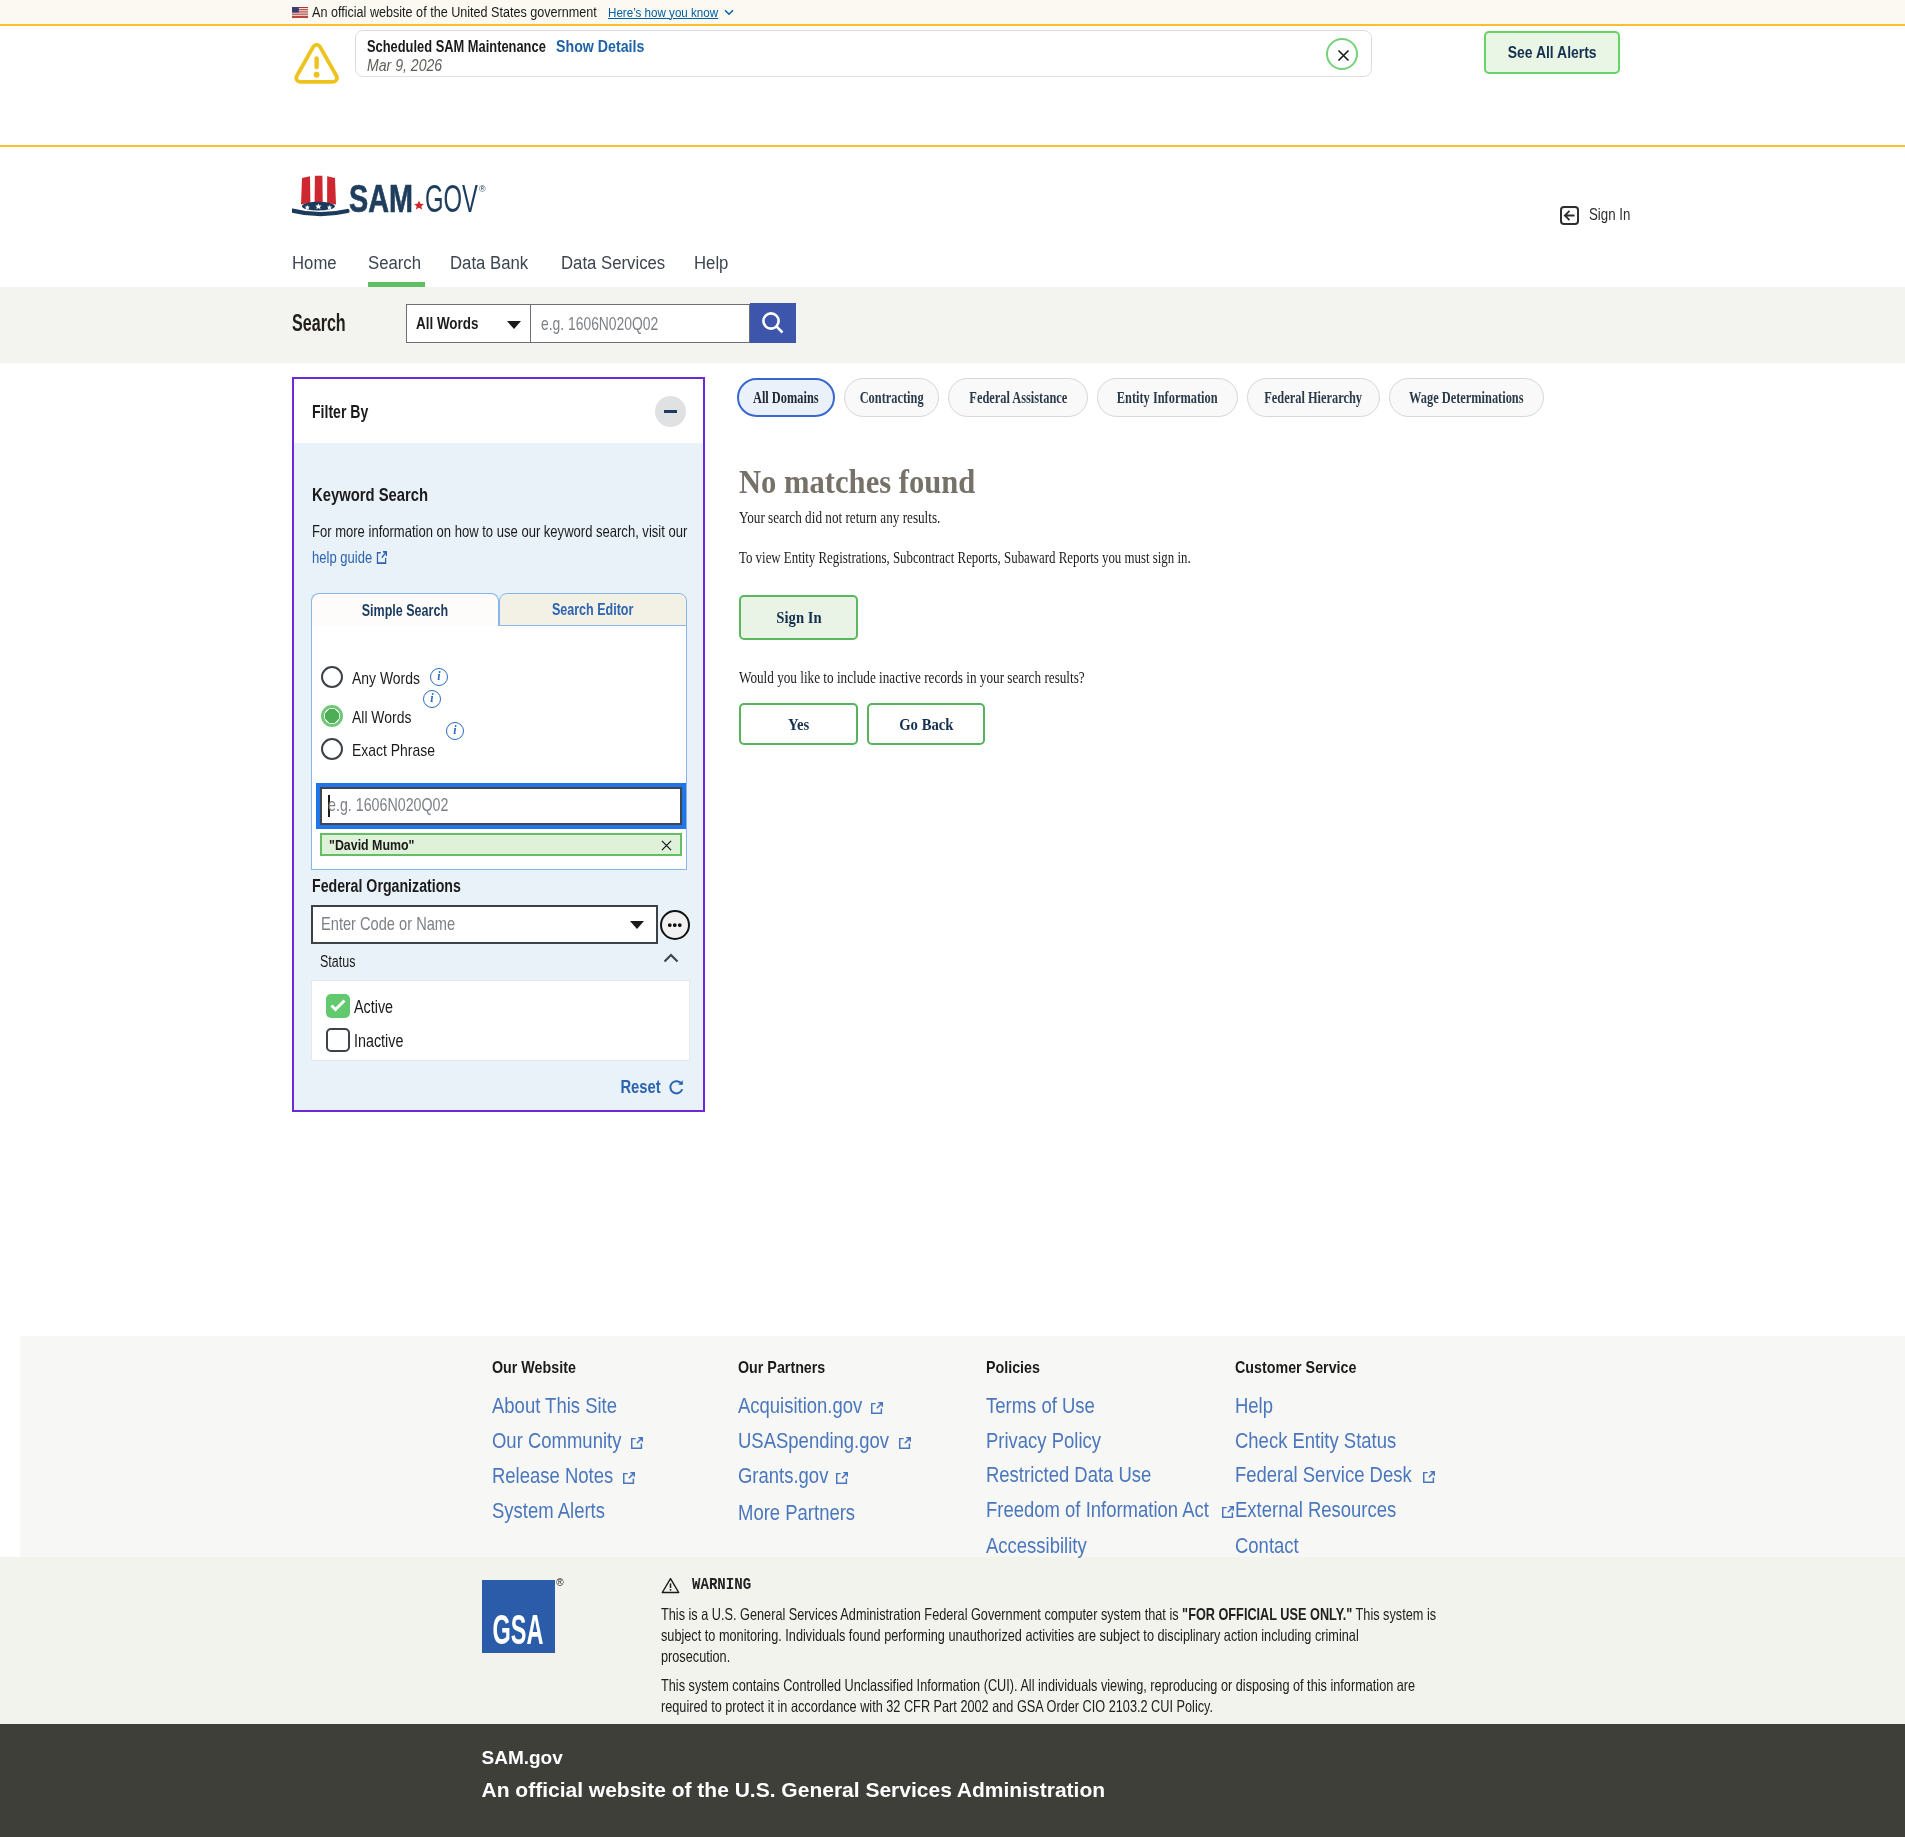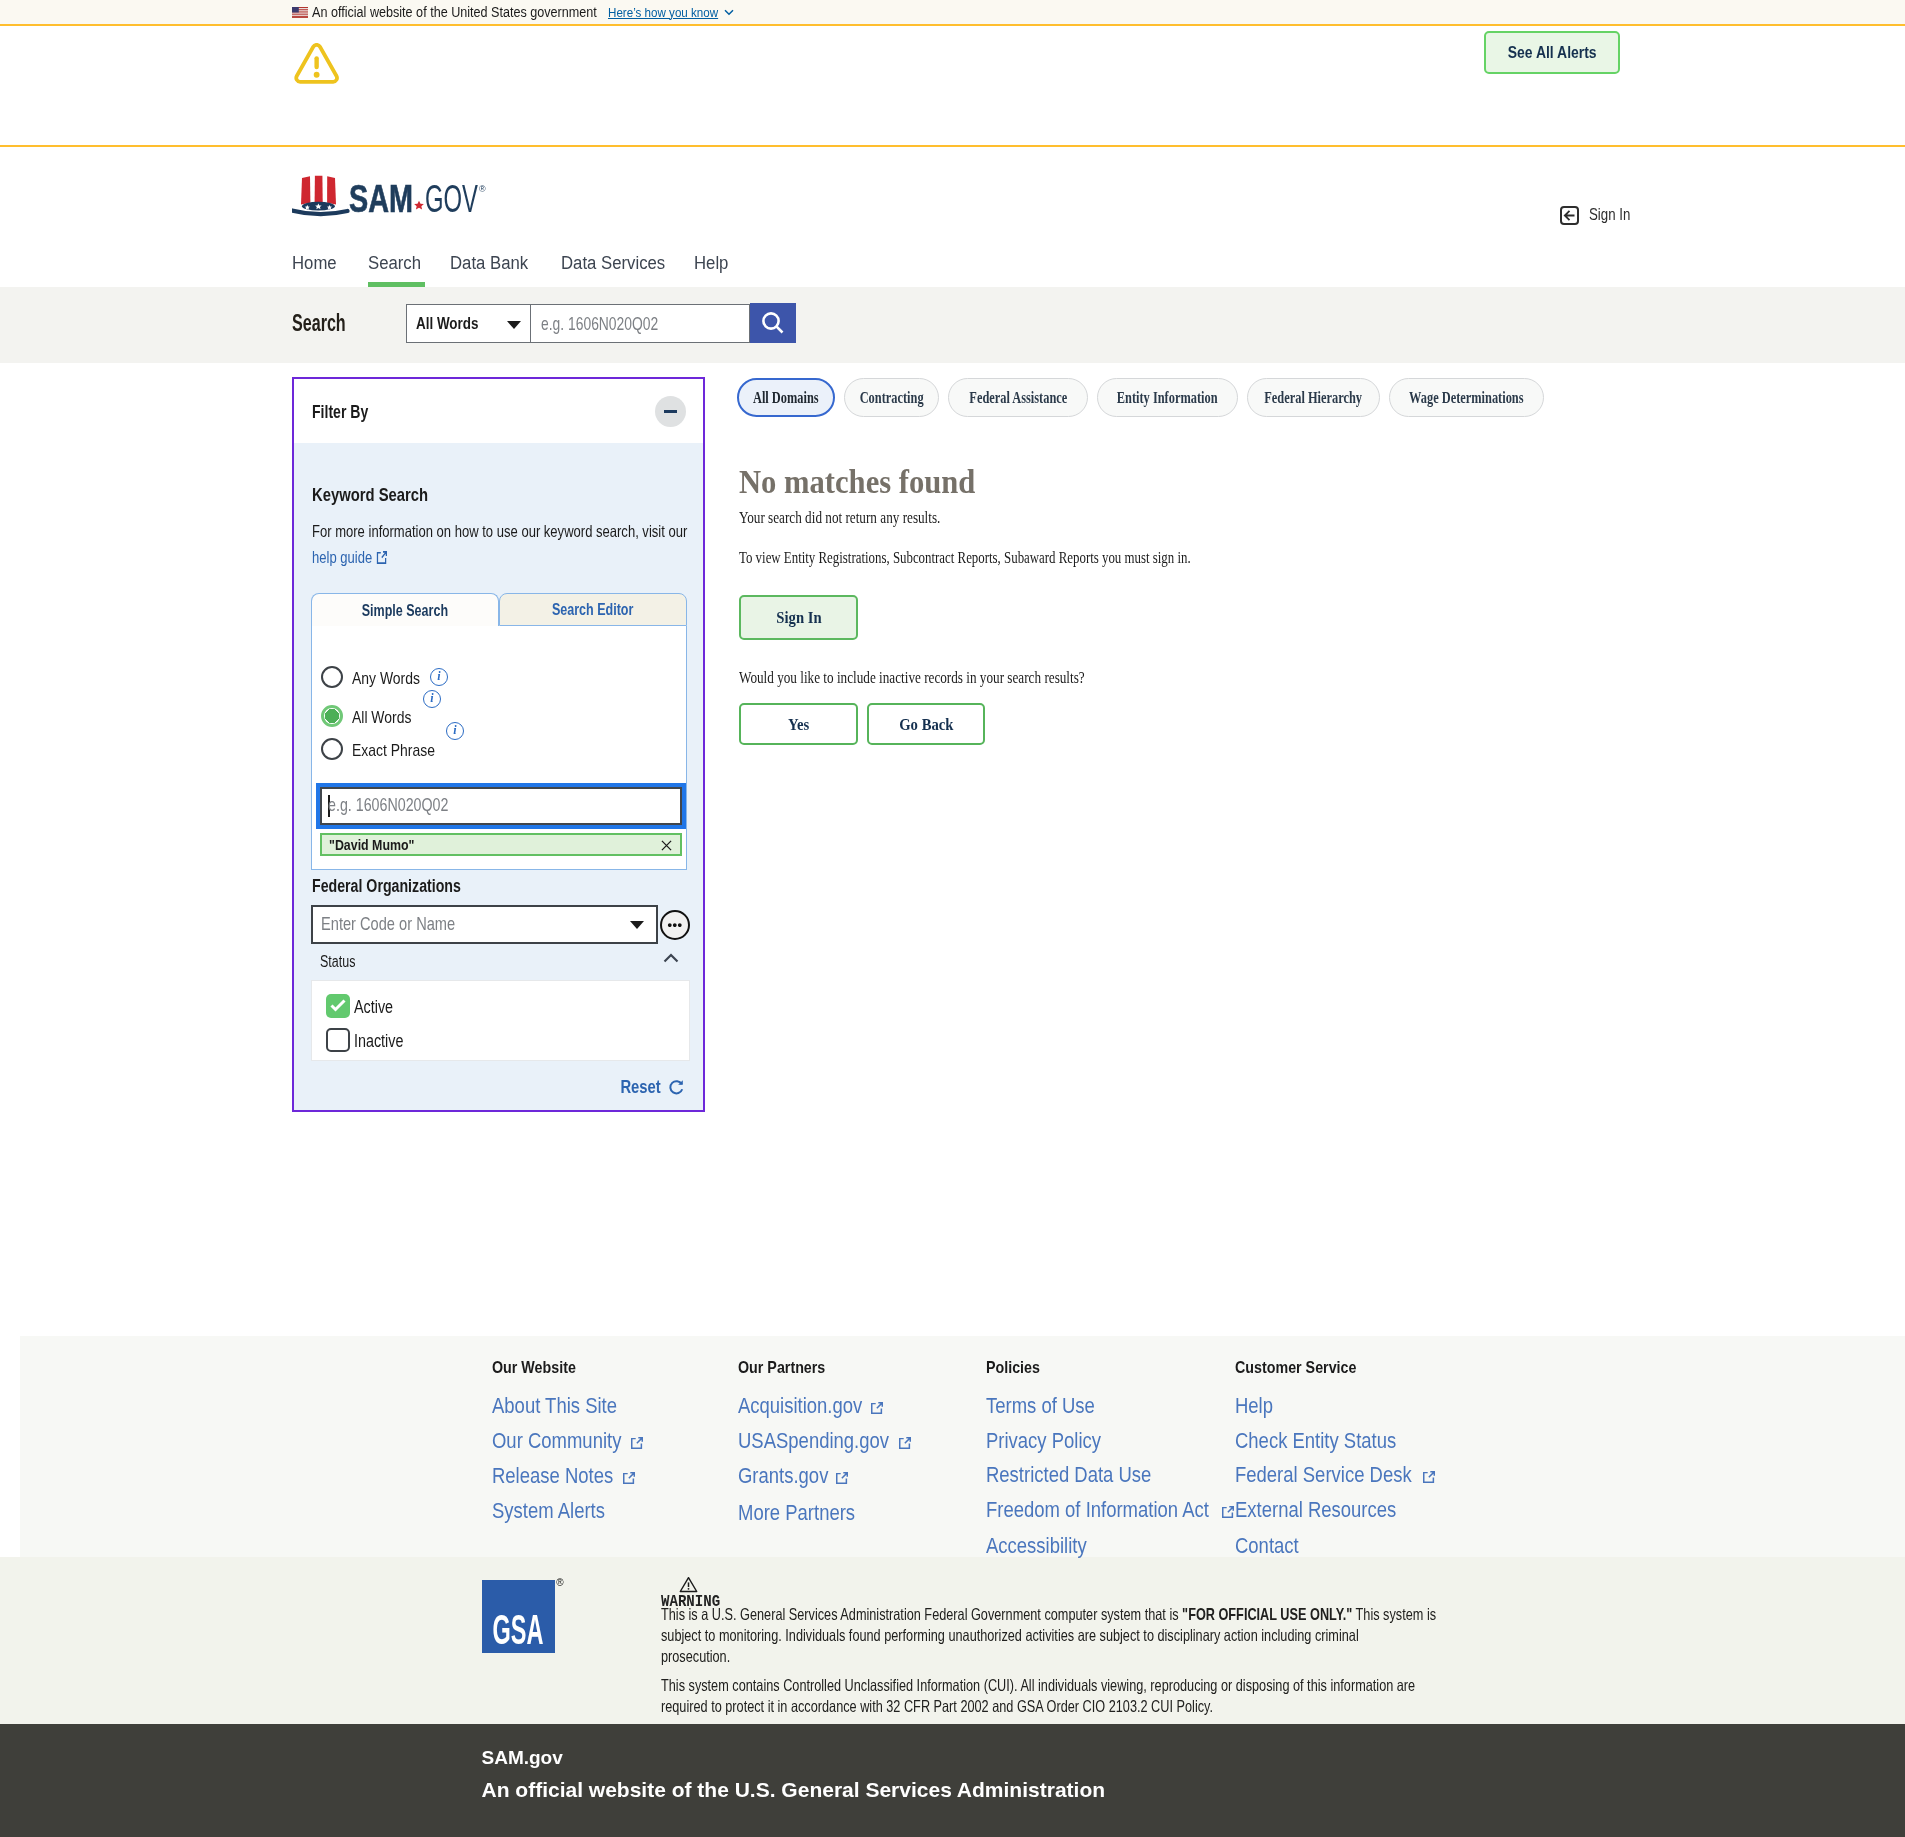--- a/index.html
+++ b/index.html
@@ -130,20 +130,29 @@
 </div>
   </div>
 
 <div class="alerts-wrap">
     <div class="container" style="height:121px;">
   <svg class="warn-tri" viewBox="0 0 44 40">
         <path d="M19.4 3.5a3.7 3.7 0 0 1 6.4 0l15.8 28a3.7 3.7 0 0 1-3.2 5.5H6.8a3.7 3.7 0 0 1-3.2-5.5z" fill="none" stroke="#eec31e" stroke-width="3.6" stroke-linejoin="round"></path>
         <rect x="20.5" y="12.5" width="4.2" height="12.5" rx="2.1" fill="#eec31e"></rect>
         <circle cx="22.6" cy="30.3" r="2.8" fill="#eec31e"></circle>
       </svg>
+  <div class="alert-card" style="top:4px; height:47px;">
+    <div class="alert-title"><span class="cx x78">Scheduled SAM Maintenance</span><span class="cx x86" style="margin-left:-40px;"><span class="sd">Show Details</span></span></div>
+    <div class="alert-date"><span class="cx x88" style="transform:scaleX(.88);">Mar 9, 2026</span></div>
+    <div class="alert-x">
+          <svg width="13" height="13" viewBox="0 0 13 13">
+            <path d="M1.5 1.5l10 10M11.5 1.5l-10 10" stroke="#1b1b1b" stroke-width="1.6"></path>
+          </svg>
+        </div>
+  </div>
   <a class="see-all" href="#"><span class="cx cc x82">See All Alerts</span></a>
 </div>
   </div>
 
 <div class="hdr">
     <div class="container" style="height:140px;">
   <svg class="logo-svg" width="210" height="72" viewBox="0 0 210 72">
     <g>
       <path d="M10 11 L18 9.2 L18.4 35.8 L9 37.6 z" fill="#cf2730"></path>
       <path d="M22.9 8.7 L30.4 8.7 L30.7 35.2 L22.6 35.3 z" fill="#cf2730"></path>
@@ -372,18 +381,18 @@
   .footer-links { background:#f7f8f5; height:221px;margin-left:20px; }
   .fl-col { position:absolute; top:0; }
   .fl-h { position:absolute; top:22px; font-weight:bold; color:#1b1b1b; }
   .fl-a { position:absolute; font-size:22px; white-space:nowrap;text-decoration:underline; }
   .fl-a a { color:#4a76bd; }
   .ext { width:14px; height:14px; vertical-align:-2px; margin-left:2px; display:inline-block; }
   .gsa-sec { background:#f2f3ec; height:167px; }
   .gsa-logo { position:absolute; left:9px; top:23px; width:73px; height:73px; background:#2b5ca9; }
   .gsa-logo .gt { position:absolute; left:50%; bottom:2px; transform:translateX(-50%) scaleX(0.56); transform-origin:50% 100%; color:#fff; font-weight:bold; font-size:42px; line-height:1; white-space:nowrap; }
   .gsa-r { position:absolute; right:-9px; top:-3px; color:#1b1b1b; font-size:10px; font-weight:normal; }
-  .warn-h { position:absolute; left:188px; top:19px; display:flex; align-items:center; font-family:"Liberation Mono", monospace; font-weight:bold; font-size:16px; color:#222;flex-direction:column; }
+  .warn-h { position:absolute; left:188px; top:19px; display:flex; align-items:center; font-family:"Liberation Mono", monospace; font-weight:bold; font-size:16px; color:#222; }
   .warn-p { position:absolute; left:188px; width:1010px; font-size:16.5px; line-height:21px; color:#20201e; transform:scaleX(0.77); transform-origin:0 0; }
   .dark-footer { background:#3f3f3a; height:113px; color:#fff; }
   .df1 { position:absolute; left:9px; top:23px; font-size:19px; font-weight:bold; }
   .df2 { position:absolute; left:9px; top:54px; font-size:21px; font-weight:bold; }
 </style>
 
 </body></html>

